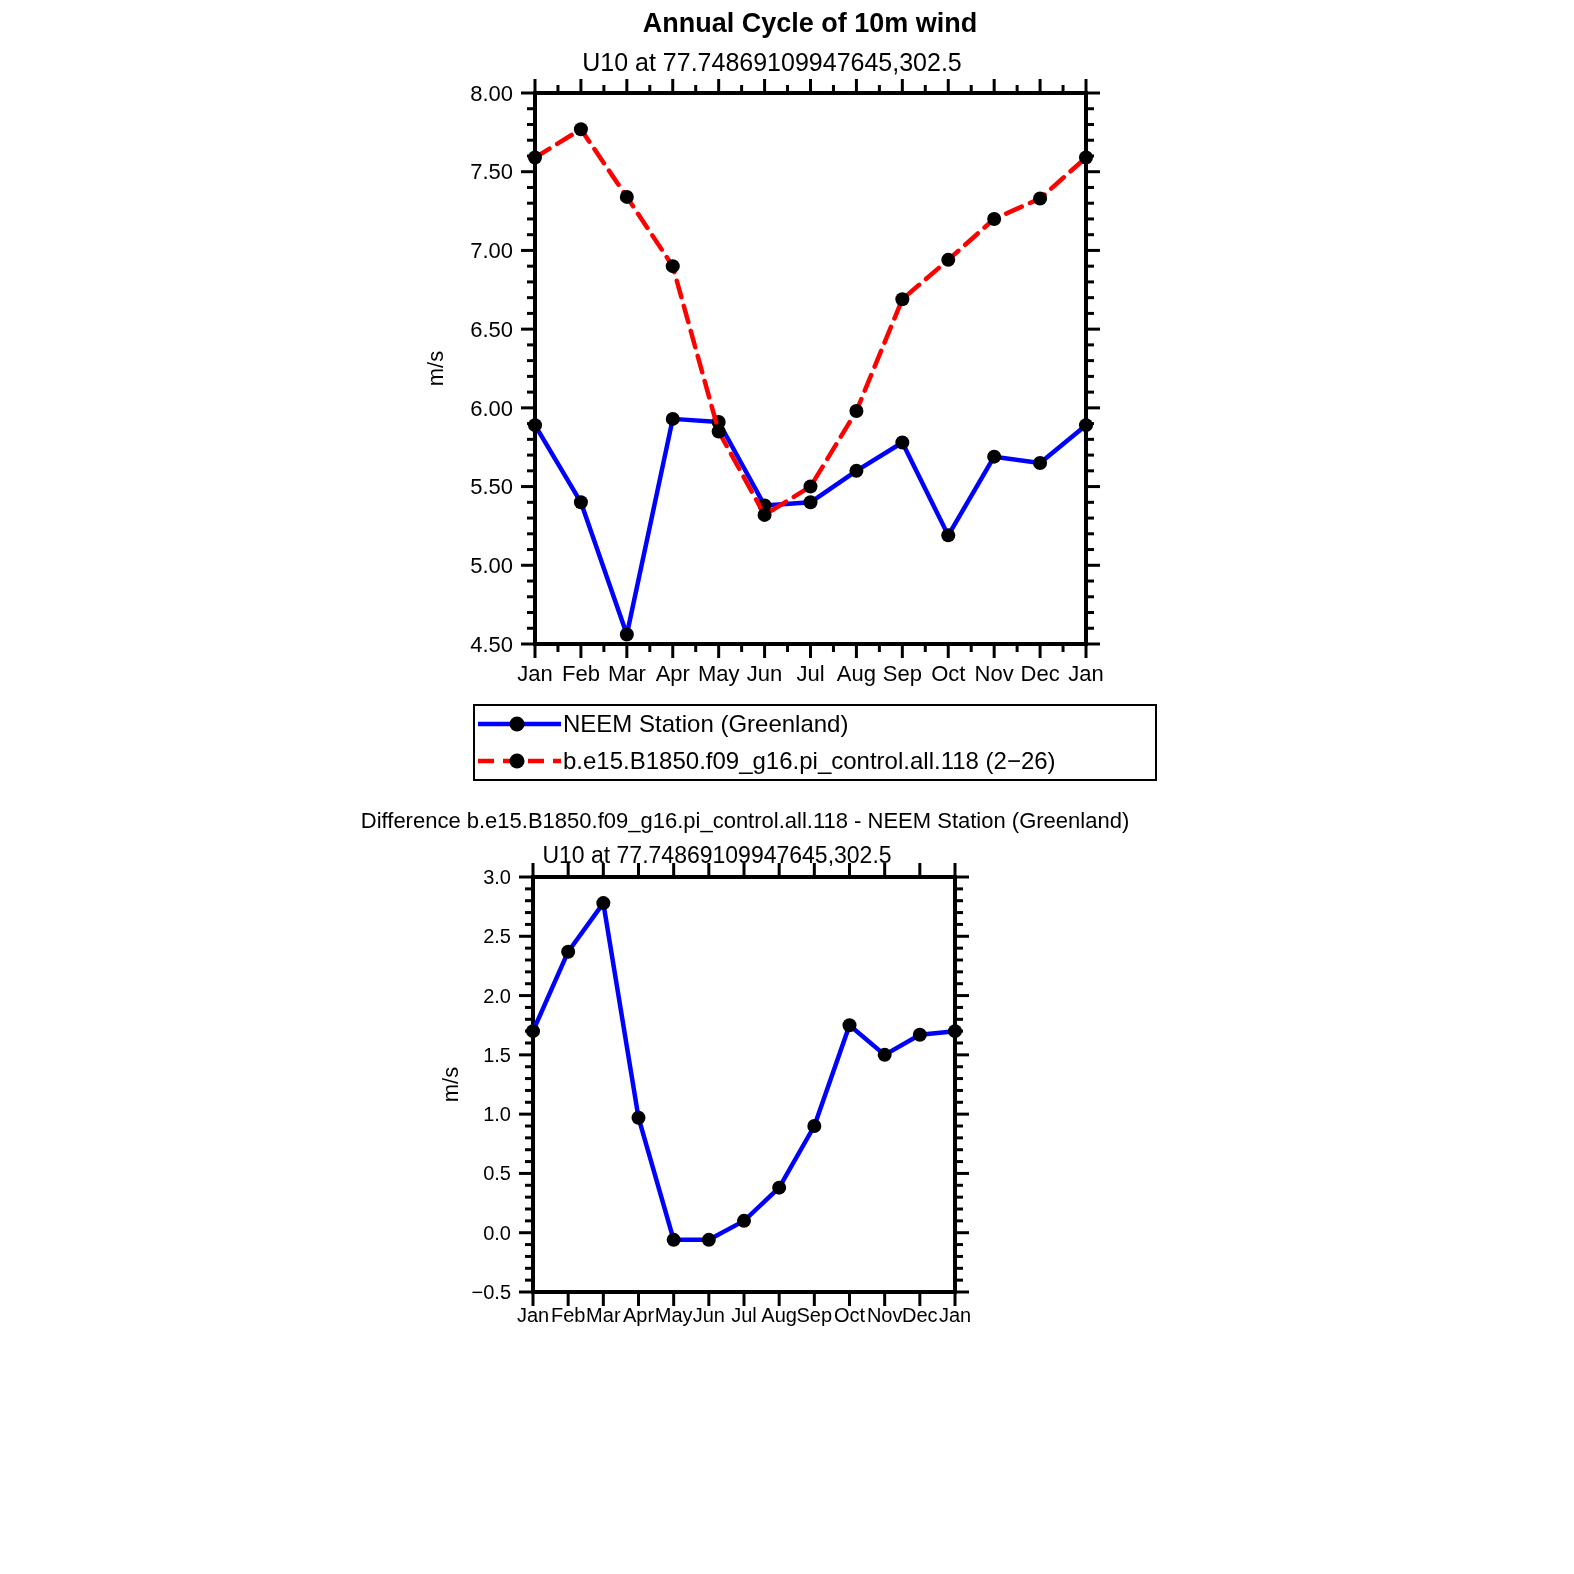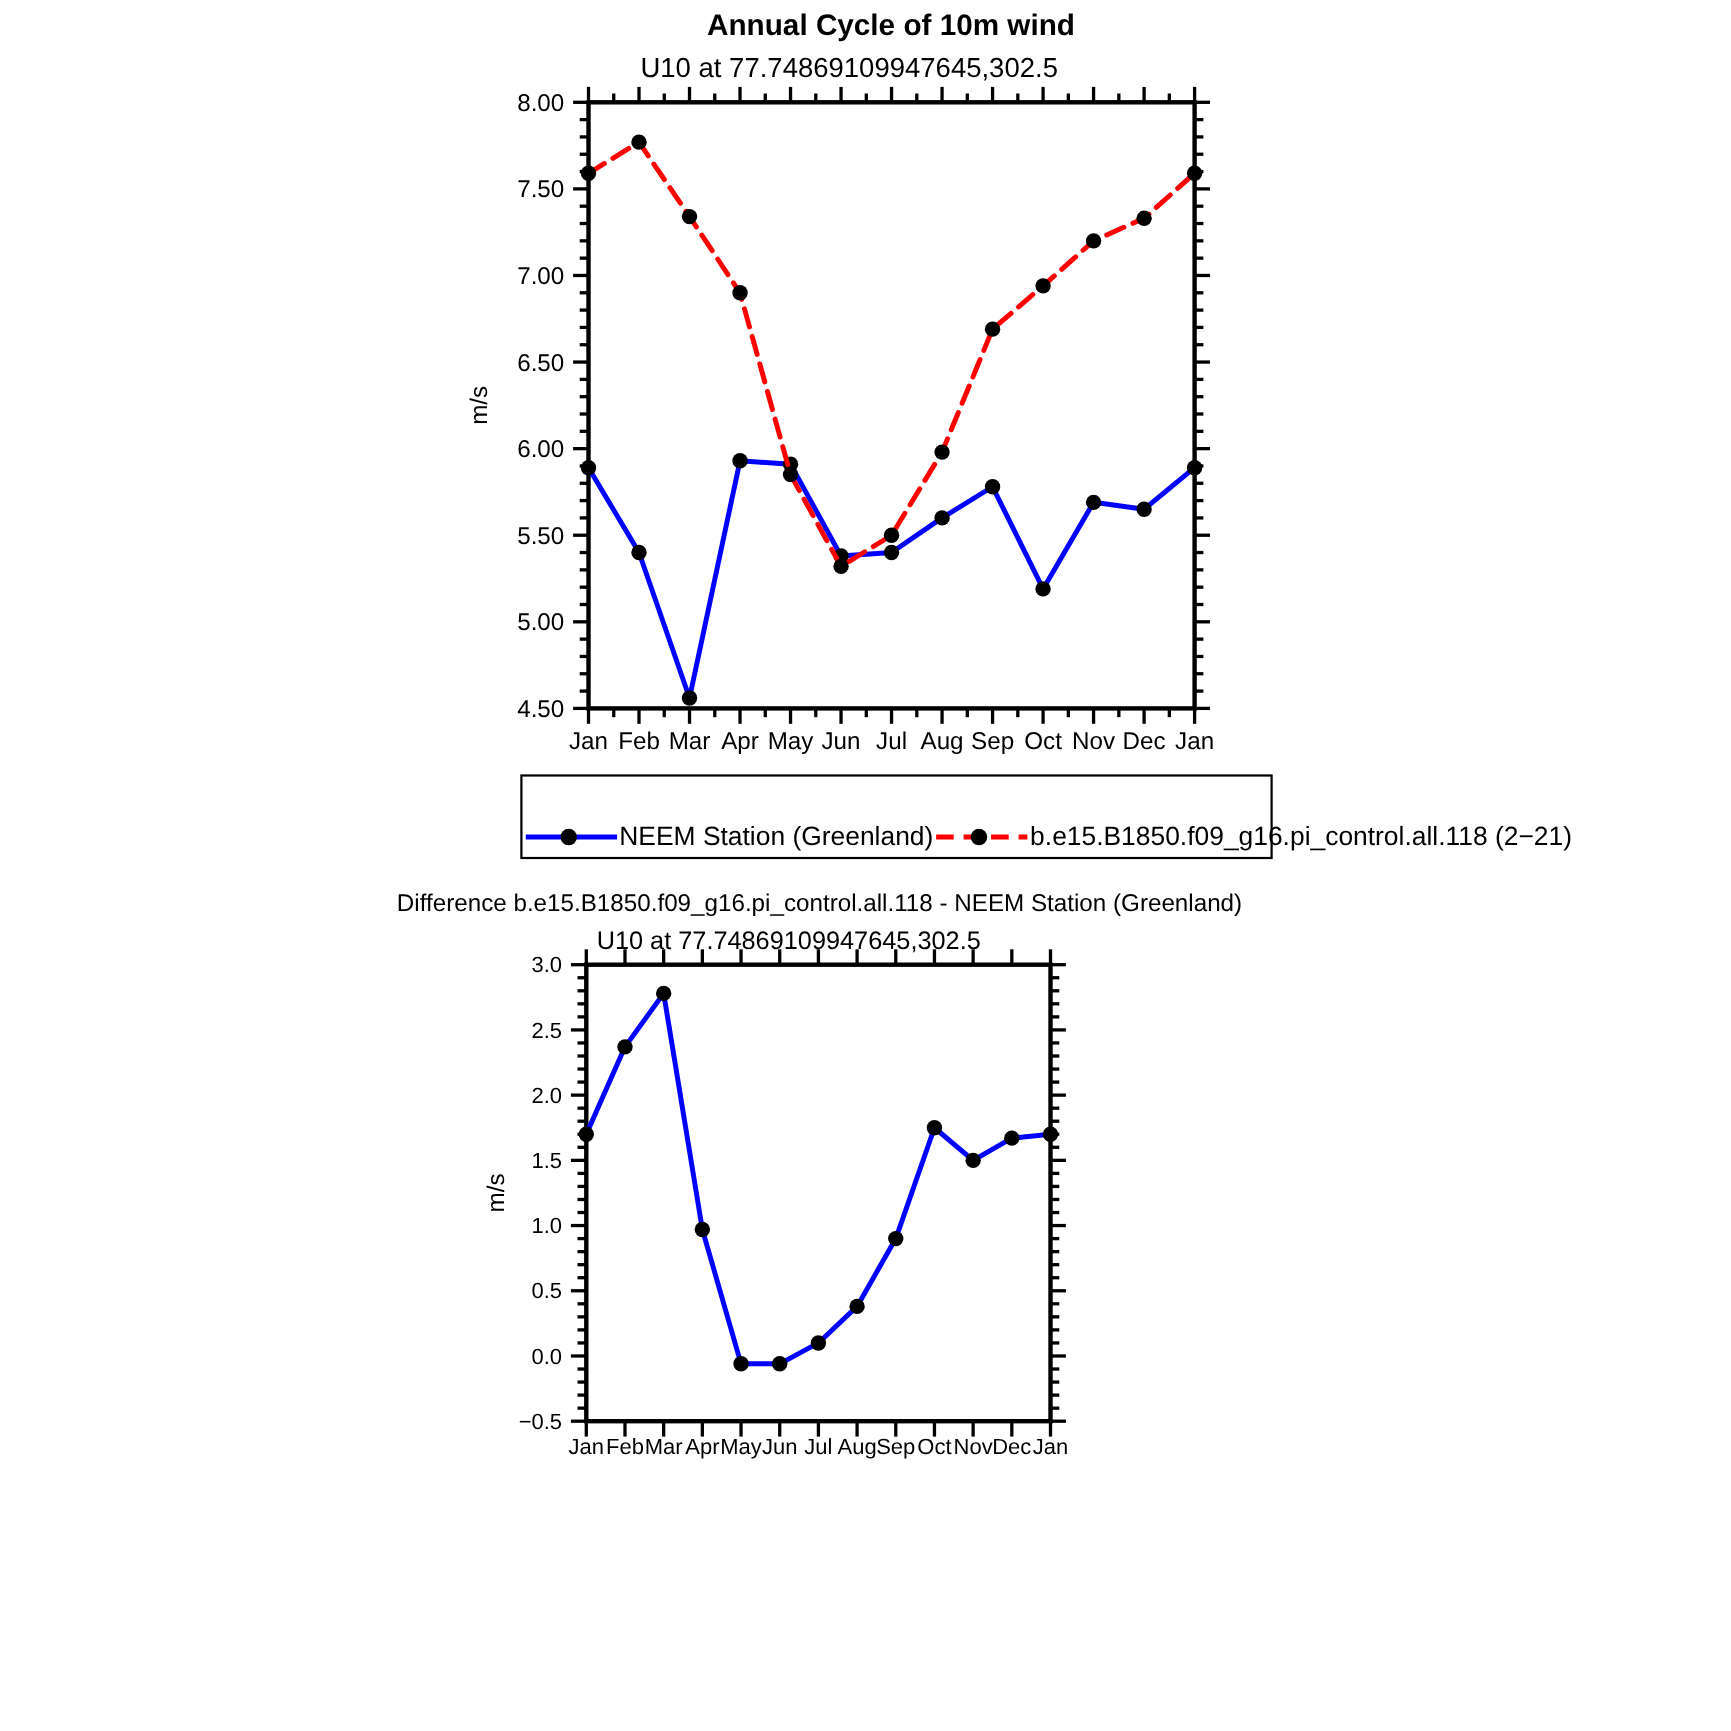--- a/index.html
+++ b/index.html
@@ -3,21 +3,21 @@
 <meta charset="utf-8">
 <style>
   html,body{margin:0;padding:0;background:#fff;}
   #canvas{position:relative;width:1574px;height:1574px;background:#ffffff;overflow:hidden;
           font-family:"Liberation Sans", sans-serif;color:#000;}
   .abs{position:absolute;}
   #main-title{left:435px;top:8px;width:750px;text-align:center;font-size:27px;font-weight:bold;}
   #top-subtitle{left:532px;top:48px;width:480px;text-align:center;font-size:25px;}
   #chart-svg{left:0;top:0;}
   #legend-box{left:473px;top:704px;width:684px;height:77px;border:2px solid #000;box-sizing:border-box;
-              display:flex;justify-content:space-around;background:#fff;align-items:flex-end;}
+              display:flex;flex-direction:column;justify-content:space-around;background:#fff;}
   .legend-row{display:flex;align-items:center;height:36px;}
   .legend-label{font-size:24px;white-space:nowrap;}
   #diff-title{left:345px;top:808px;width:800px;text-align:center;font-size:22px;font-weight:normal;}
   #diff-subtitle{left:517px;top:842px;width:400px;text-align:center;font-size:23px;}
 </style>
 </head>
 <body>
 
 <div id="canvas">
 
@@ -364,21 +364,21 @@
         <line x1="3" y1="18" x2="86" y2="18" stroke="#0000ff" stroke-width="4.5"></line>
         <circle cx="42" cy="18" r="7.5" fill="#000"></circle>
       </svg>
       <span class="legend-label">NEEM Station (Greenland)</span>
     </div>
     <div class="legend-row">
       <svg width="88" height="36">
         <line x1="3" y1="18" x2="86" y2="18" stroke="#ff0000" stroke-width="4.5" stroke-dasharray="16 9"></line>
         <circle cx="42" cy="18" r="7.5" fill="#000"></circle>
       </svg>
-      <span class="legend-label">b.e15.B1850.f09_g16.pi_control.all.118 (2−21)</span>
+      <span class="legend-label">b.e15.B1850.f09_g16.pi_control.all.118 (2−26)</span>
     </div>
   </div>
 
   <div class="abs" id="diff-title">Difference b.e15.B1850.f09_g16.pi_control.all.118 - NEEM Station (Greenland)</div>
 
   <div class="abs" id="diff-subtitle">U10 at 77.74869109947645,302.5</div>
 
 </div>
 
 </body></html>

